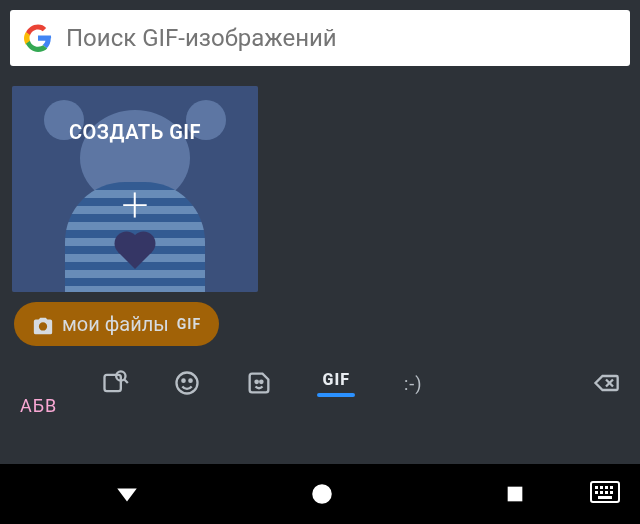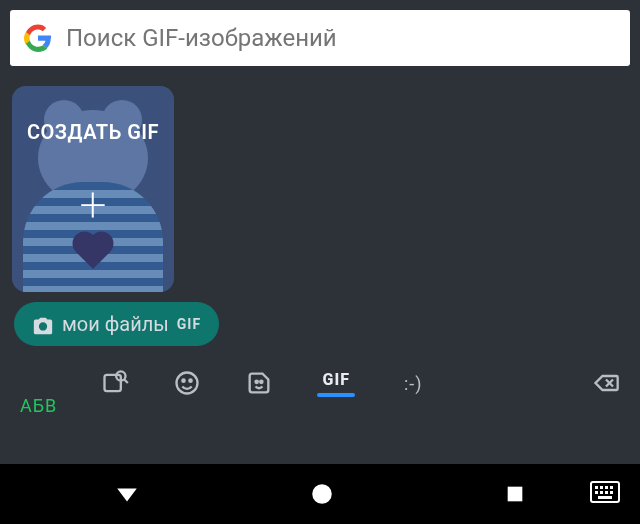--- a/index.html
+++ b/index.html
@@ -33,24 +33,24 @@
     background: transparent;
   }
 
   .thumbs {
     padding: 10px 12px 0 12px;
     display: flex;
     gap: 10px;
     height: 218px;
   }
   .card {
-    width: 162px;
+    width: 246px;
     height: 206px;
     position: relative;
-    border-radius: 14px;
+    border-radius: 2px;
     overflow: hidden;
   }
   .card .layer { position: absolute; inset: 0; }
   .card .bg { background: #4a5b78; }
   .card .body {
     position: absolute;
     left: 50%; bottom: 0; transform: translateX(-50%);
     width: 140px; height: 110px;
     border-radius: 60px 60px 0 0;
     background: repeating-linear-gradient(180deg, #3b6fa3 0 8px, #9fcdeb 8px 16px);
@@ -108,38 +108,38 @@
   }
   .chip {
     color: #d6dbe0;
     font-size: 20px;
     display: inline-flex;
     align-items: center;
     gap: 8px;
     padding: 8px 12px;
   }
   .chip.active {
-    background: #0f766e;
+    background: #a16207;
     border-radius: 24px;
     padding: 10px 18px;
     gap: 8px;
   }
   .chip.active .gif-badge {
     font-size: 14px; font-weight: 700; letter-spacing: 1px; color: #d6dbe0;
   }
   .chip .cam { width: 22px; height: 18px; }
 
   .bottom {
     height: 58px;
     display: flex;
     align-items: center;
     padding: 0 20px;
     gap: 44px;
   }
-  .abv { color: #22c55e; font-size: 18px; letter-spacing: 1px; margin-top: 44px; }
+  .abv { color: #f9a8d4; font-size: 18px; letter-spacing: 1px; margin-top: 44px; }
   .brow-row {
     flex: 1;
     display: flex;
     align-items: center;
     gap: 44px;
   }
   .b-ic { width: 28px; height: 28px; color: #b7bec5; display: flex; align-items: center; justify-content: center; }
   .b-ic svg { width: 28px; height: 28px; }
   .gif-tab {
     display: flex; flex-direction: column; align-items: center;

